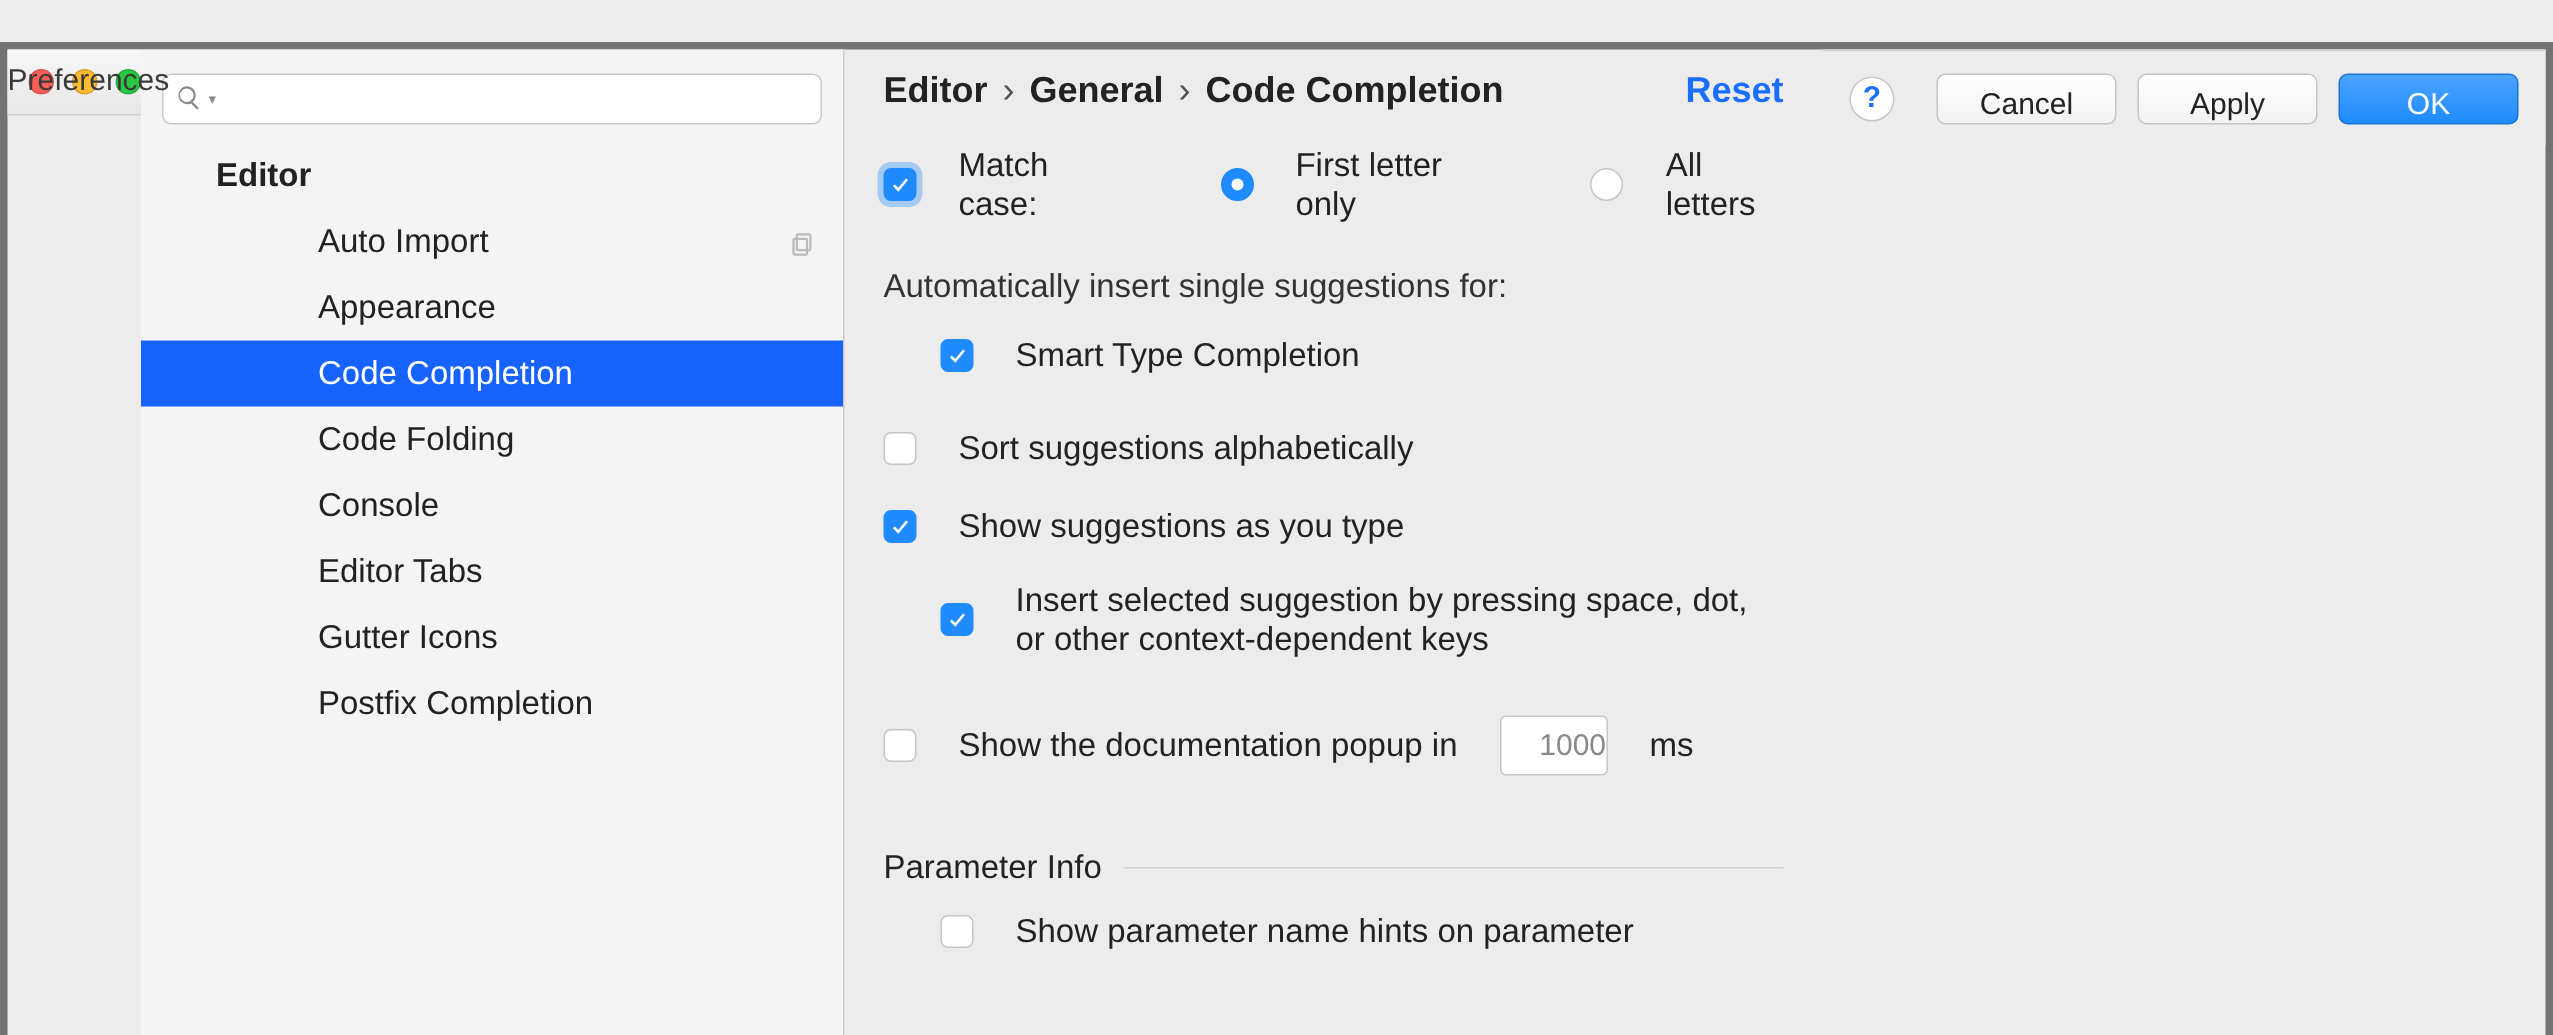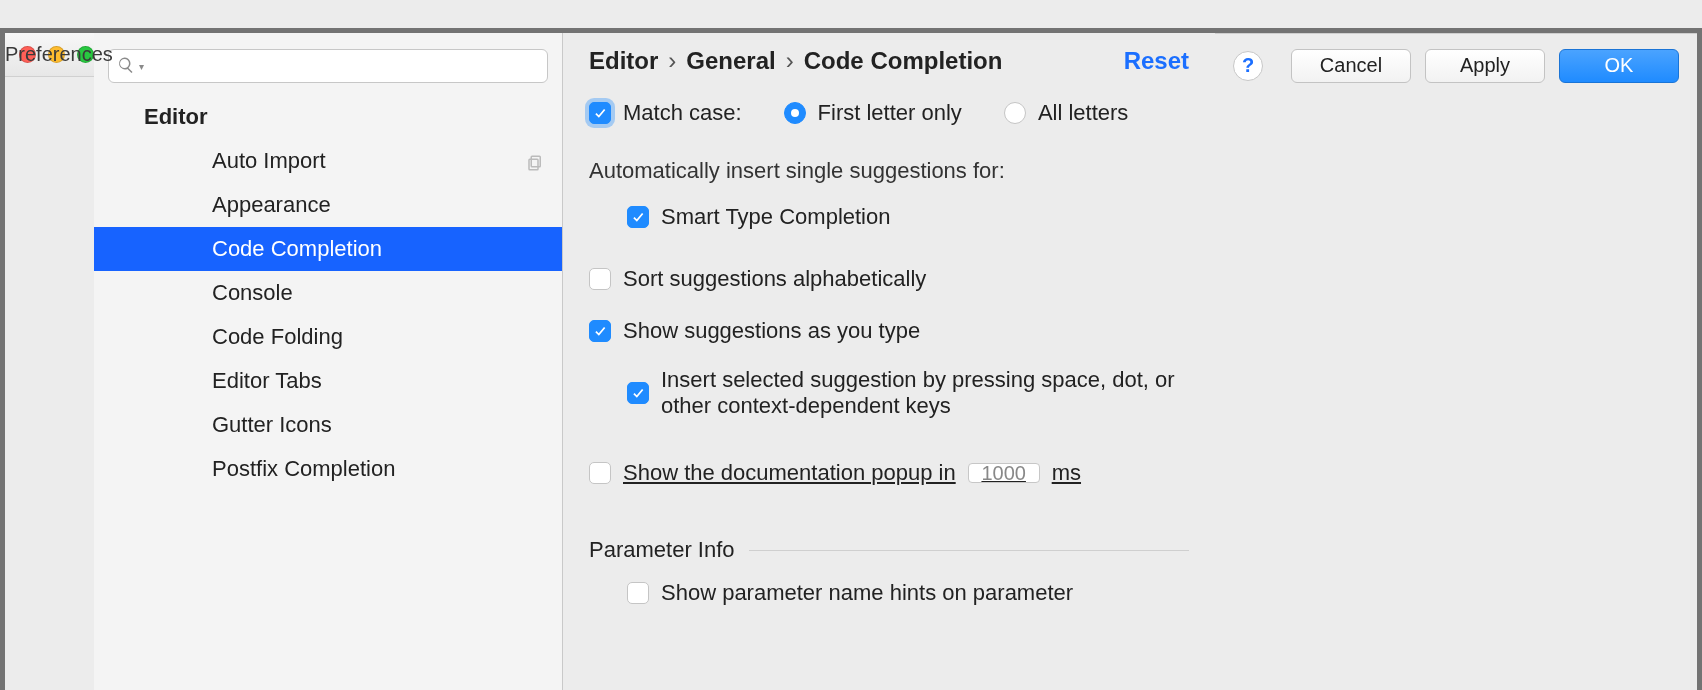--- a/index.html
+++ b/index.html
@@ -130,21 +130,21 @@
   .breadcrumb .sep { font-weight: 400; color: #555; }
   .reset {
     margin-left: auto;
     color: #1b6fff;
     font-weight: 600;
     font-size: 24px;
   }
   .row {
     display: flex;
     align-items: center;
-    gap: 12px;
+    gap: 28px;
     margin-bottom: 20px;
     min-height: 32px;
   }
   .row.indent1 { padding-left: 38px; }
   .row.section-label {
     font-weight: 400;
     color: #333;
     margin-top: 6px;
     margin-bottom: 14px;
   }
@@ -181,24 +181,24 @@
     background: #1f8bff;
   }
   .radio.checked::after {
     content: "";
     width: 8px; height: 8px;
     border-radius: 50%;
     background: #fff;
   }
   .numfield {
     width: 72px;
-    height: 20px;
+    height: 40px;
     border: 1px solid #c7c7c7;
     border-radius: 4px;
-    text-align: center;
+    text-align: right;
     font-size: 20px;
     color: #888;
     background: #fff;
   }
   .section-divider {
     display: flex;
     align-items: center;
     gap: 14px;
     margin: 28px 0 14px 0;
   }
@@ -230,21 +230,21 @@
   }
   .footer .spacer { flex: 1; }
   .btn {
     height: 34px;
     min-width: 120px;
     border-radius: 6px;
     border: 1px solid #c3c3c3;
     background: linear-gradient(#ffffff,#f2f2f2);
     font-size: 20px;
     display: inline-flex;
-    align-items: center;
+    align-items: flex-end;
     justify-content: center;
     padding: 0 18px;
   }
   .btn.primary {
     background: linear-gradient(#4aa3ff,#1f8bff);
     border-color: #1a74d6;
     color: #fff;
   }
 </style>
 </head>
@@ -289,24 +289,24 @@
               </svg>
           </span>
         </div>
         <div class="tree-item child">
           <span>Appearance</span>
         </div>
         <div class="tree-item child selected">
           <span>Code Completion</span>
         </div>
         <div class="tree-item child">
+          <span>Code Folding</span>
+        </div>
+        <div class="tree-item child">
           <span>Console</span>
-        </div>
-        <div class="tree-item child">
-          <span>Code Folding</span>
         </div>
         <div class="tree-item child">
           <span>Editor Tabs</span>
         </div>
         <div class="tree-item child">
           <span>Gutter Icons</span>
         </div>
         <div class="tree-item child">
           <span>Postfix Completion</span>
         </div>
@@ -369,21 +369,21 @@
 
       <div class="row indent1">
         <span class="chk checked">
           <svg viewBox="0 0 24 24">
               <polyline points="5,13 10,18 20,6"></polyline>
             </svg>
         </span>
         <span>Insert selected suggestion by pressing space, dot, or other context-dependent keys</span>
       </div>
 
-      <div class="row" style="margin-top:18px;text-decoration:underline;">
+      <div class="row" style="margin-top:18px;">
         <span class="chk"></span>
         <span>Show the documentation popup in</span>
         <input class="numfield" value="1000" style="">
         <span>ms</span>
       </div>
 
       <div class="section-divider">
         <span>Parameter Info</span>
         <div class="line"></div>
       </div>

